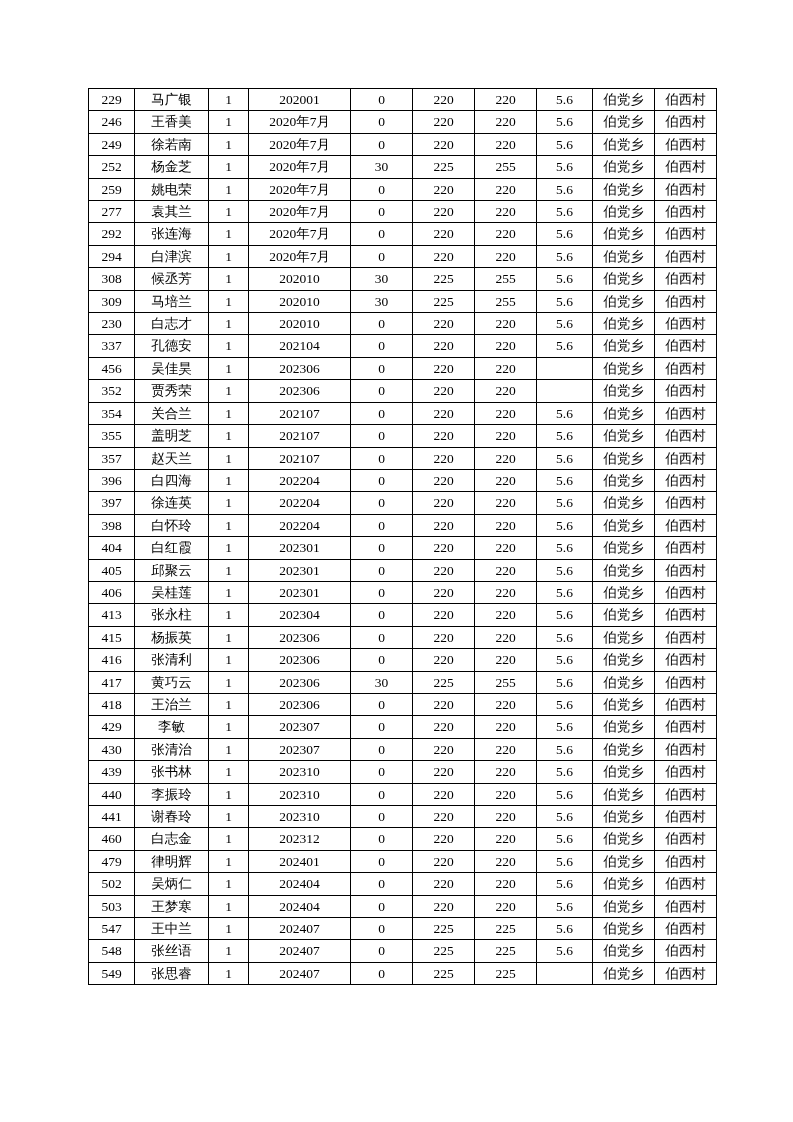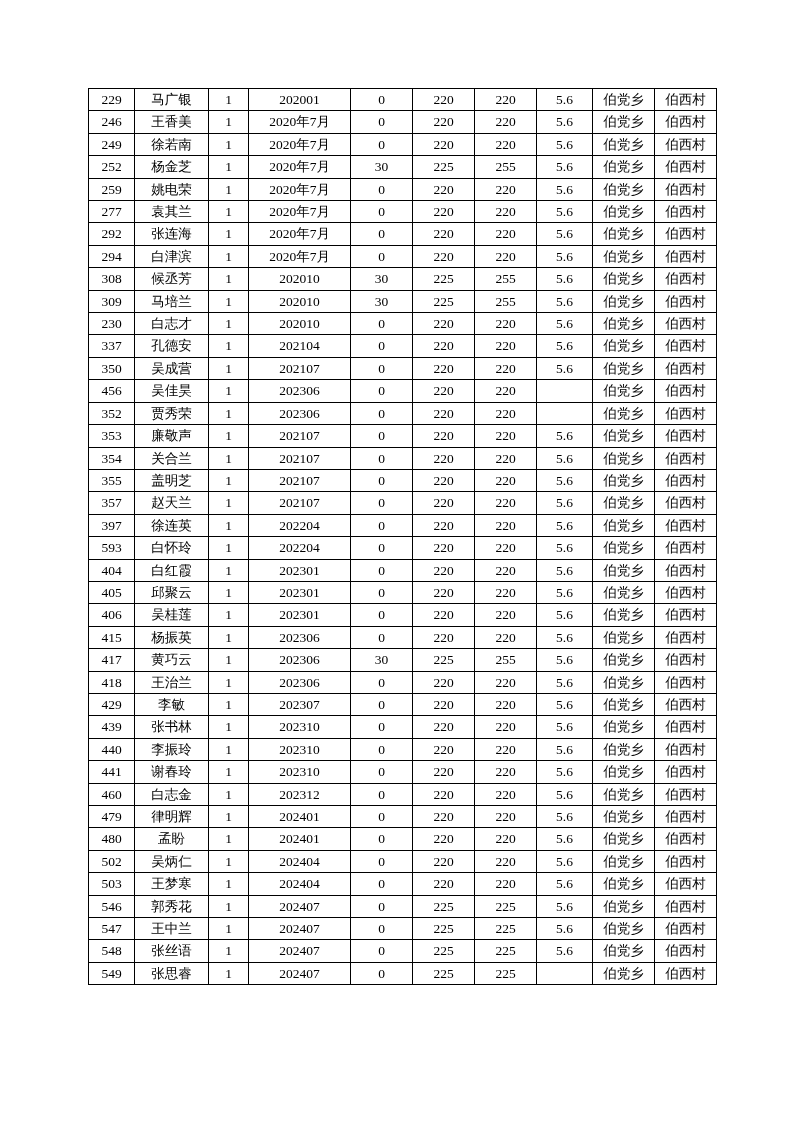--- a/index.html
+++ b/index.html
@@ -206,32 +206,20 @@
           <td class="num">1</td>
           <td class="num">202104</td>
           <td class="num">0</td>
           <td class="num">220</td>
           <td class="num">220</td>
           <td class="num">5.6</td>
           <td class="cn">伯党乡</td>
           <td class="cn">伯西村</td>
         </tr>
         <tr>
-          <td class="num">350</td>
-          <td class="cn">吴成营</td>
-          <td class="num">1</td>
-          <td class="num">202107</td>
-          <td class="num">0</td>
-          <td class="num">220</td>
-          <td class="num">220</td>
-          <td class="num">5.6</td>
-          <td class="cn">伯党乡</td>
-          <td class="cn">伯西村</td>
-        </tr>
-        <tr>
           <td class="num">456</td>
           <td class="cn">吴佳昊</td>
           <td class="num">1</td>
           <td class="num">202306</td>
           <td class="num">0</td>
           <td class="num">220</td>
           <td class="num">220</td>
           <td class="num"></td>
           <td class="cn">伯党乡</td>
           <td class="cn">伯西村</td>
@@ -242,32 +230,20 @@
           <td class="num">1</td>
           <td class="num">202306</td>
           <td class="num">0</td>
           <td class="num">220</td>
           <td class="num">220</td>
           <td class="num"></td>
           <td class="cn">伯党乡</td>
           <td class="cn">伯西村</td>
         </tr>
         <tr>
-          <td class="num">353</td>
-          <td class="cn">廉敬声</td>
-          <td class="num">1</td>
-          <td class="num">202107</td>
-          <td class="num">0</td>
-          <td class="num">220</td>
-          <td class="num">220</td>
-          <td class="num">5.6</td>
-          <td class="cn">伯党乡</td>
-          <td class="cn">伯西村</td>
-        </tr>
-        <tr>
           <td class="num">354</td>
           <td class="cn">关合兰</td>
           <td class="num">1</td>
           <td class="num">202107</td>
           <td class="num">0</td>
           <td class="num">220</td>
           <td class="num">220</td>
           <td class="num">5.6</td>
           <td class="cn">伯党乡</td>
           <td class="cn">伯西村</td>
@@ -290,33 +266,45 @@
           <td class="num">1</td>
           <td class="num">202107</td>
           <td class="num">0</td>
           <td class="num">220</td>
           <td class="num">220</td>
           <td class="num">5.6</td>
           <td class="cn">伯党乡</td>
           <td class="cn">伯西村</td>
         </tr>
         <tr>
+          <td class="num">396</td>
+          <td class="cn">白四海</td>
+          <td class="num">1</td>
+          <td class="num">202204</td>
+          <td class="num">0</td>
+          <td class="num">220</td>
+          <td class="num">220</td>
+          <td class="num">5.6</td>
+          <td class="cn">伯党乡</td>
+          <td class="cn">伯西村</td>
+        </tr>
+        <tr>
           <td class="num">397</td>
           <td class="cn">徐连英</td>
           <td class="num">1</td>
           <td class="num">202204</td>
           <td class="num">0</td>
           <td class="num">220</td>
           <td class="num">220</td>
           <td class="num">5.6</td>
           <td class="cn">伯党乡</td>
           <td class="cn">伯西村</td>
         </tr>
         <tr>
-          <td class="num">593</td>
+          <td class="num">398</td>
           <td class="cn">白怀玲</td>
           <td class="num">1</td>
           <td class="num">202204</td>
           <td class="num">0</td>
           <td class="num">220</td>
           <td class="num">220</td>
           <td class="num">5.6</td>
           <td class="cn">伯党乡</td>
           <td class="cn">伯西村</td>
         </tr>
@@ -350,32 +338,56 @@
           <td class="num">1</td>
           <td class="num">202301</td>
           <td class="num">0</td>
           <td class="num">220</td>
           <td class="num">220</td>
           <td class="num">5.6</td>
           <td class="cn">伯党乡</td>
           <td class="cn">伯西村</td>
         </tr>
         <tr>
+          <td class="num">413</td>
+          <td class="cn">张永柱</td>
+          <td class="num">1</td>
+          <td class="num">202304</td>
+          <td class="num">0</td>
+          <td class="num">220</td>
+          <td class="num">220</td>
+          <td class="num">5.6</td>
+          <td class="cn">伯党乡</td>
+          <td class="cn">伯西村</td>
+        </tr>
+        <tr>
           <td class="num">415</td>
           <td class="cn">杨振英</td>
           <td class="num">1</td>
           <td class="num">202306</td>
           <td class="num">0</td>
           <td class="num">220</td>
           <td class="num">220</td>
           <td class="num">5.6</td>
           <td class="cn">伯党乡</td>
           <td class="cn">伯西村</td>
         </tr>
         <tr>
+          <td class="num">416</td>
+          <td class="cn">张清利</td>
+          <td class="num">1</td>
+          <td class="num">202306</td>
+          <td class="num">0</td>
+          <td class="num">220</td>
+          <td class="num">220</td>
+          <td class="num">5.6</td>
+          <td class="cn">伯党乡</td>
+          <td class="cn">伯西村</td>
+        </tr>
+        <tr>
           <td class="num">417</td>
           <td class="cn">黄巧云</td>
           <td class="num">1</td>
           <td class="num">202306</td>
           <td class="num">30</td>
           <td class="num">225</td>
           <td class="num">255</td>
           <td class="num">5.6</td>
           <td class="cn">伯党乡</td>
           <td class="cn">伯西村</td>
@@ -398,20 +410,32 @@
           <td class="num">1</td>
           <td class="num">202307</td>
           <td class="num">0</td>
           <td class="num">220</td>
           <td class="num">220</td>
           <td class="num">5.6</td>
           <td class="cn">伯党乡</td>
           <td class="cn">伯西村</td>
         </tr>
         <tr>
+          <td class="num">430</td>
+          <td class="cn">张清治</td>
+          <td class="num">1</td>
+          <td class="num">202307</td>
+          <td class="num">0</td>
+          <td class="num">220</td>
+          <td class="num">220</td>
+          <td class="num">5.6</td>
+          <td class="cn">伯党乡</td>
+          <td class="cn">伯西村</td>
+        </tr>
+        <tr>
           <td class="num">439</td>
           <td class="cn">张书林</td>
           <td class="num">1</td>
           <td class="num">202310</td>
           <td class="num">0</td>
           <td class="num">220</td>
           <td class="num">220</td>
           <td class="num">5.6</td>
           <td class="cn">伯党乡</td>
           <td class="cn">伯西村</td>
@@ -458,63 +482,39 @@
           <td class="num">1</td>
           <td class="num">202401</td>
           <td class="num">0</td>
           <td class="num">220</td>
           <td class="num">220</td>
           <td class="num">5.6</td>
           <td class="cn">伯党乡</td>
           <td class="cn">伯西村</td>
         </tr>
         <tr>
-          <td class="num">480</td>
-          <td class="cn">孟盼</td>
-          <td class="num">1</td>
-          <td class="num">202401</td>
-          <td class="num">0</td>
-          <td class="num">220</td>
-          <td class="num">220</td>
-          <td class="num">5.6</td>
-          <td class="cn">伯党乡</td>
-          <td class="cn">伯西村</td>
-        </tr>
-        <tr>
           <td class="num">502</td>
           <td class="cn">吴炳仁</td>
           <td class="num">1</td>
           <td class="num">202404</td>
           <td class="num">0</td>
           <td class="num">220</td>
           <td class="num">220</td>
           <td class="num">5.6</td>
           <td class="cn">伯党乡</td>
           <td class="cn">伯西村</td>
         </tr>
         <tr>
           <td class="num">503</td>
           <td class="cn">王梦寒</td>
           <td class="num">1</td>
           <td class="num">202404</td>
           <td class="num">0</td>
           <td class="num">220</td>
           <td class="num">220</td>
-          <td class="num">5.6</td>
-          <td class="cn">伯党乡</td>
-          <td class="cn">伯西村</td>
-        </tr>
-        <tr>
-          <td class="num">546</td>
-          <td class="cn">郭秀花</td>
-          <td class="num">1</td>
-          <td class="num">202407</td>
-          <td class="num">0</td>
-          <td class="num">225</td>
-          <td class="num">225</td>
           <td class="num">5.6</td>
           <td class="cn">伯党乡</td>
           <td class="cn">伯西村</td>
         </tr>
         <tr>
           <td class="num">547</td>
           <td class="cn">王中兰</td>
           <td class="num">1</td>
           <td class="num">202407</td>
           <td class="num">0</td>

